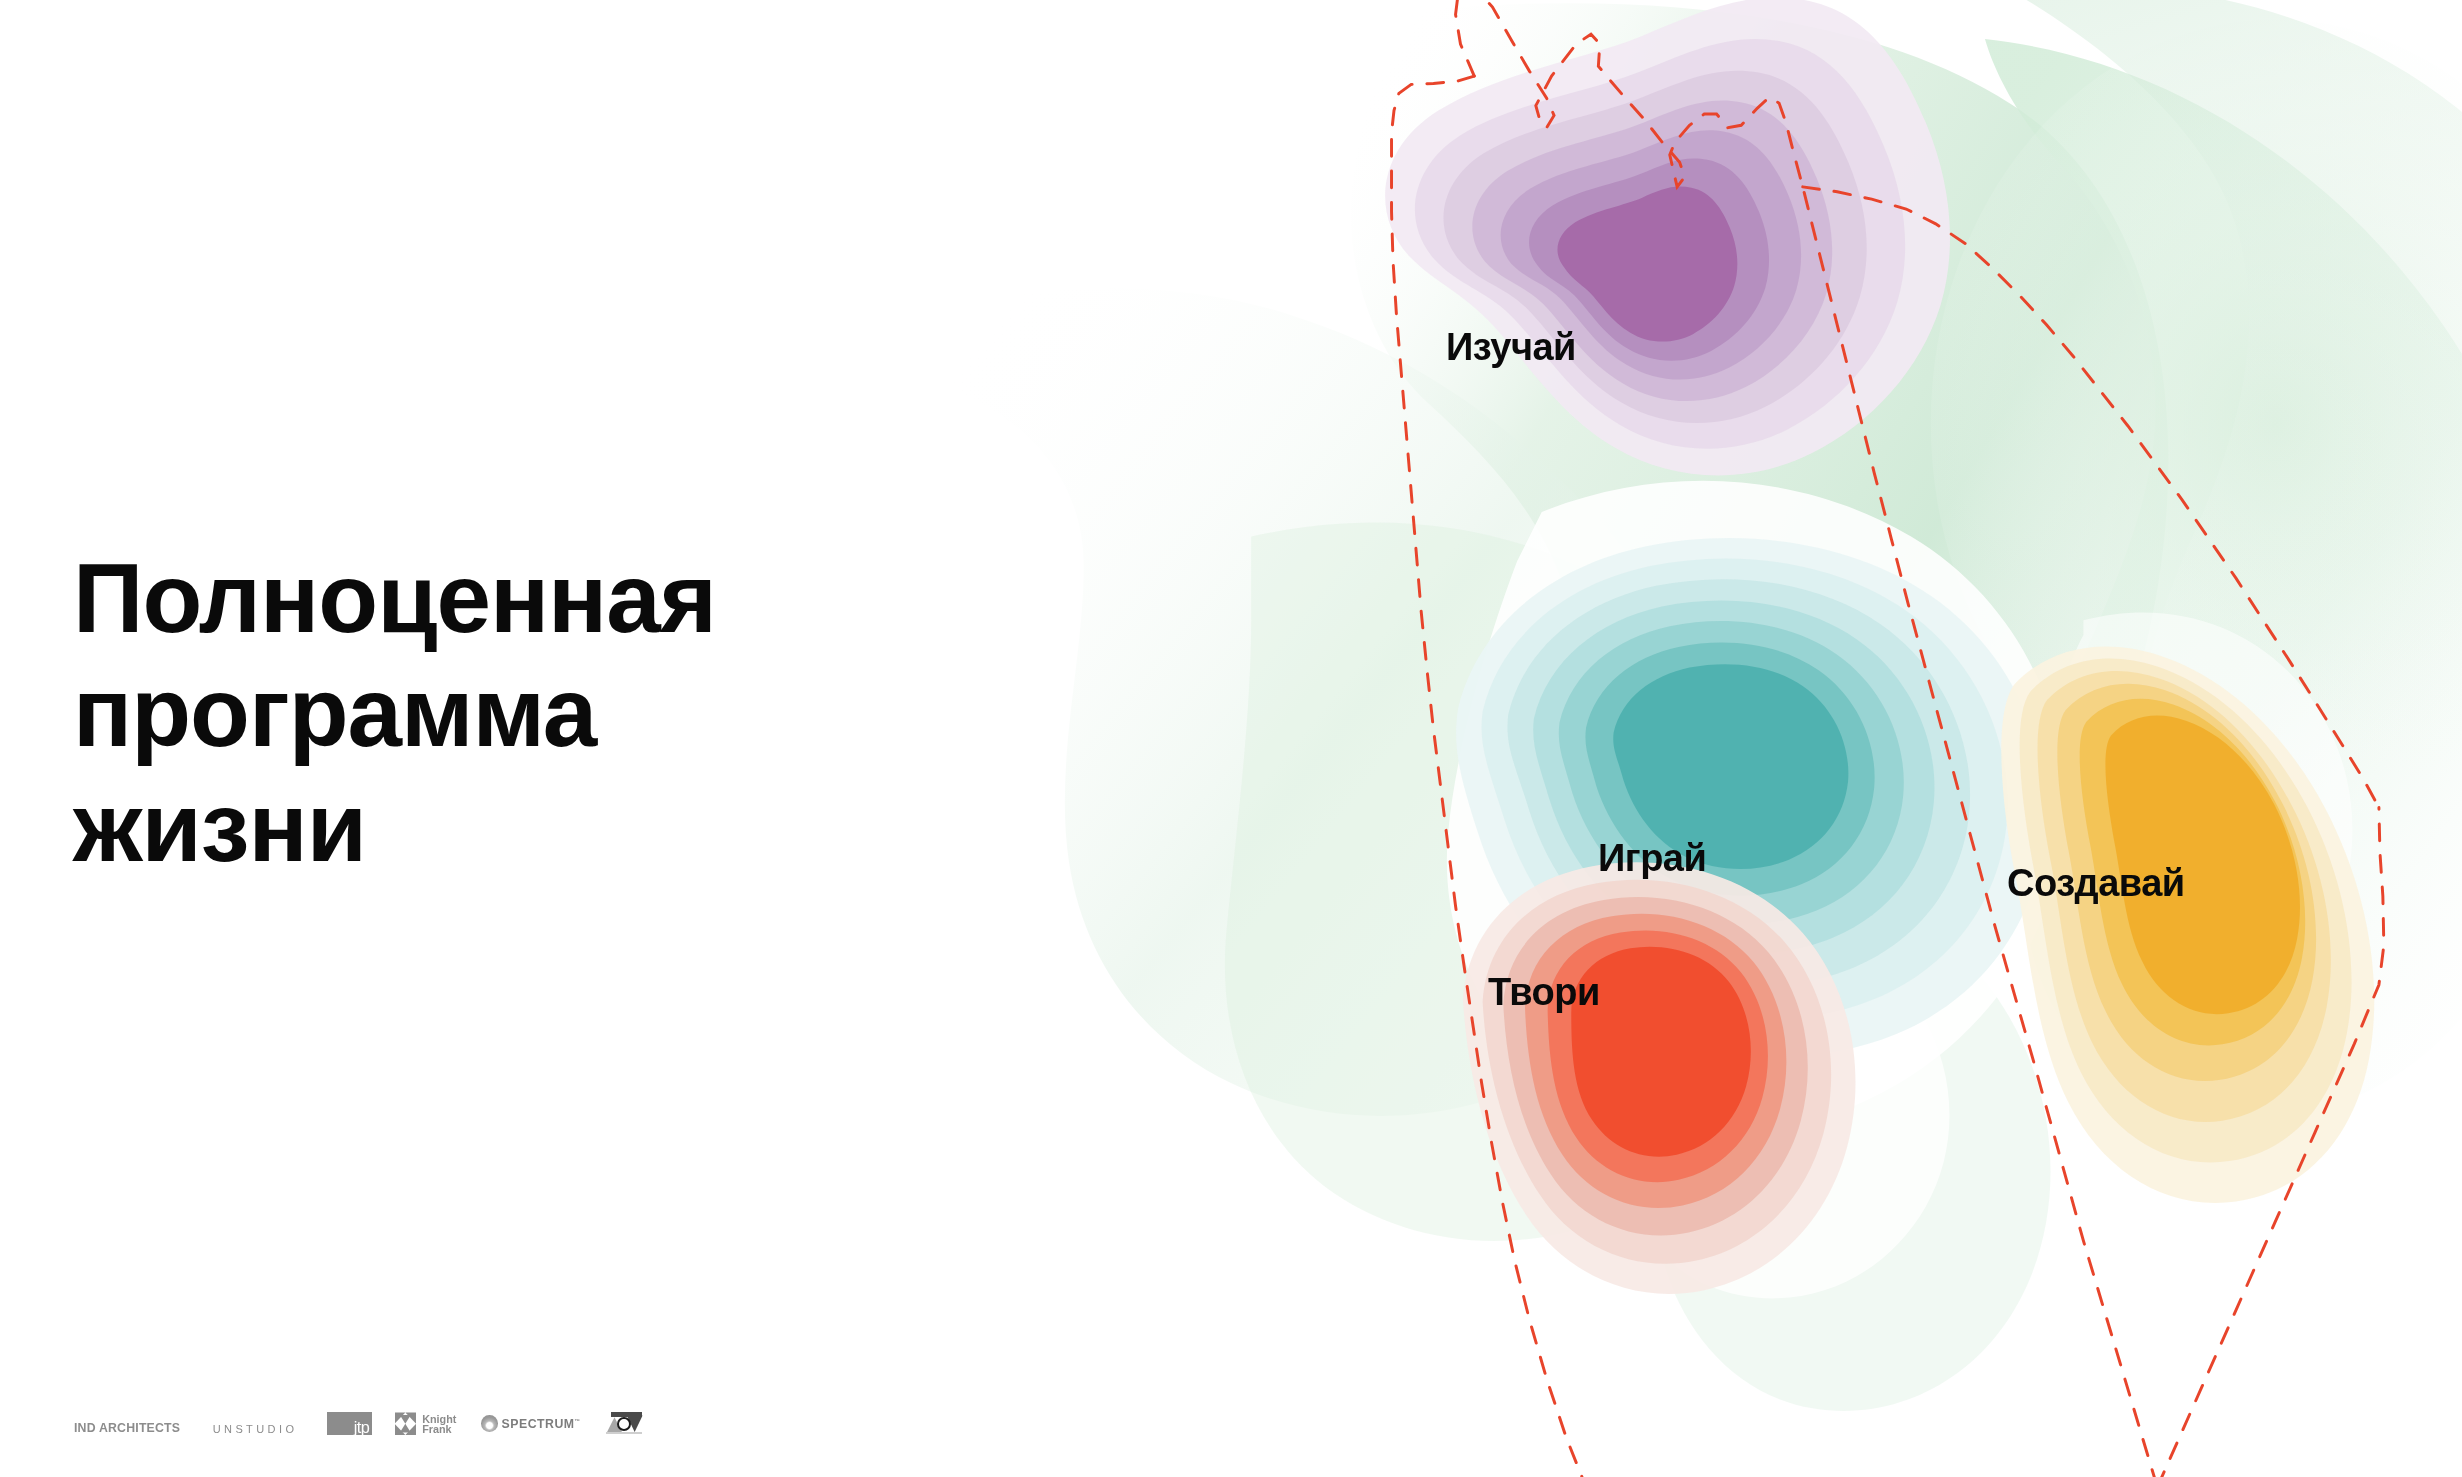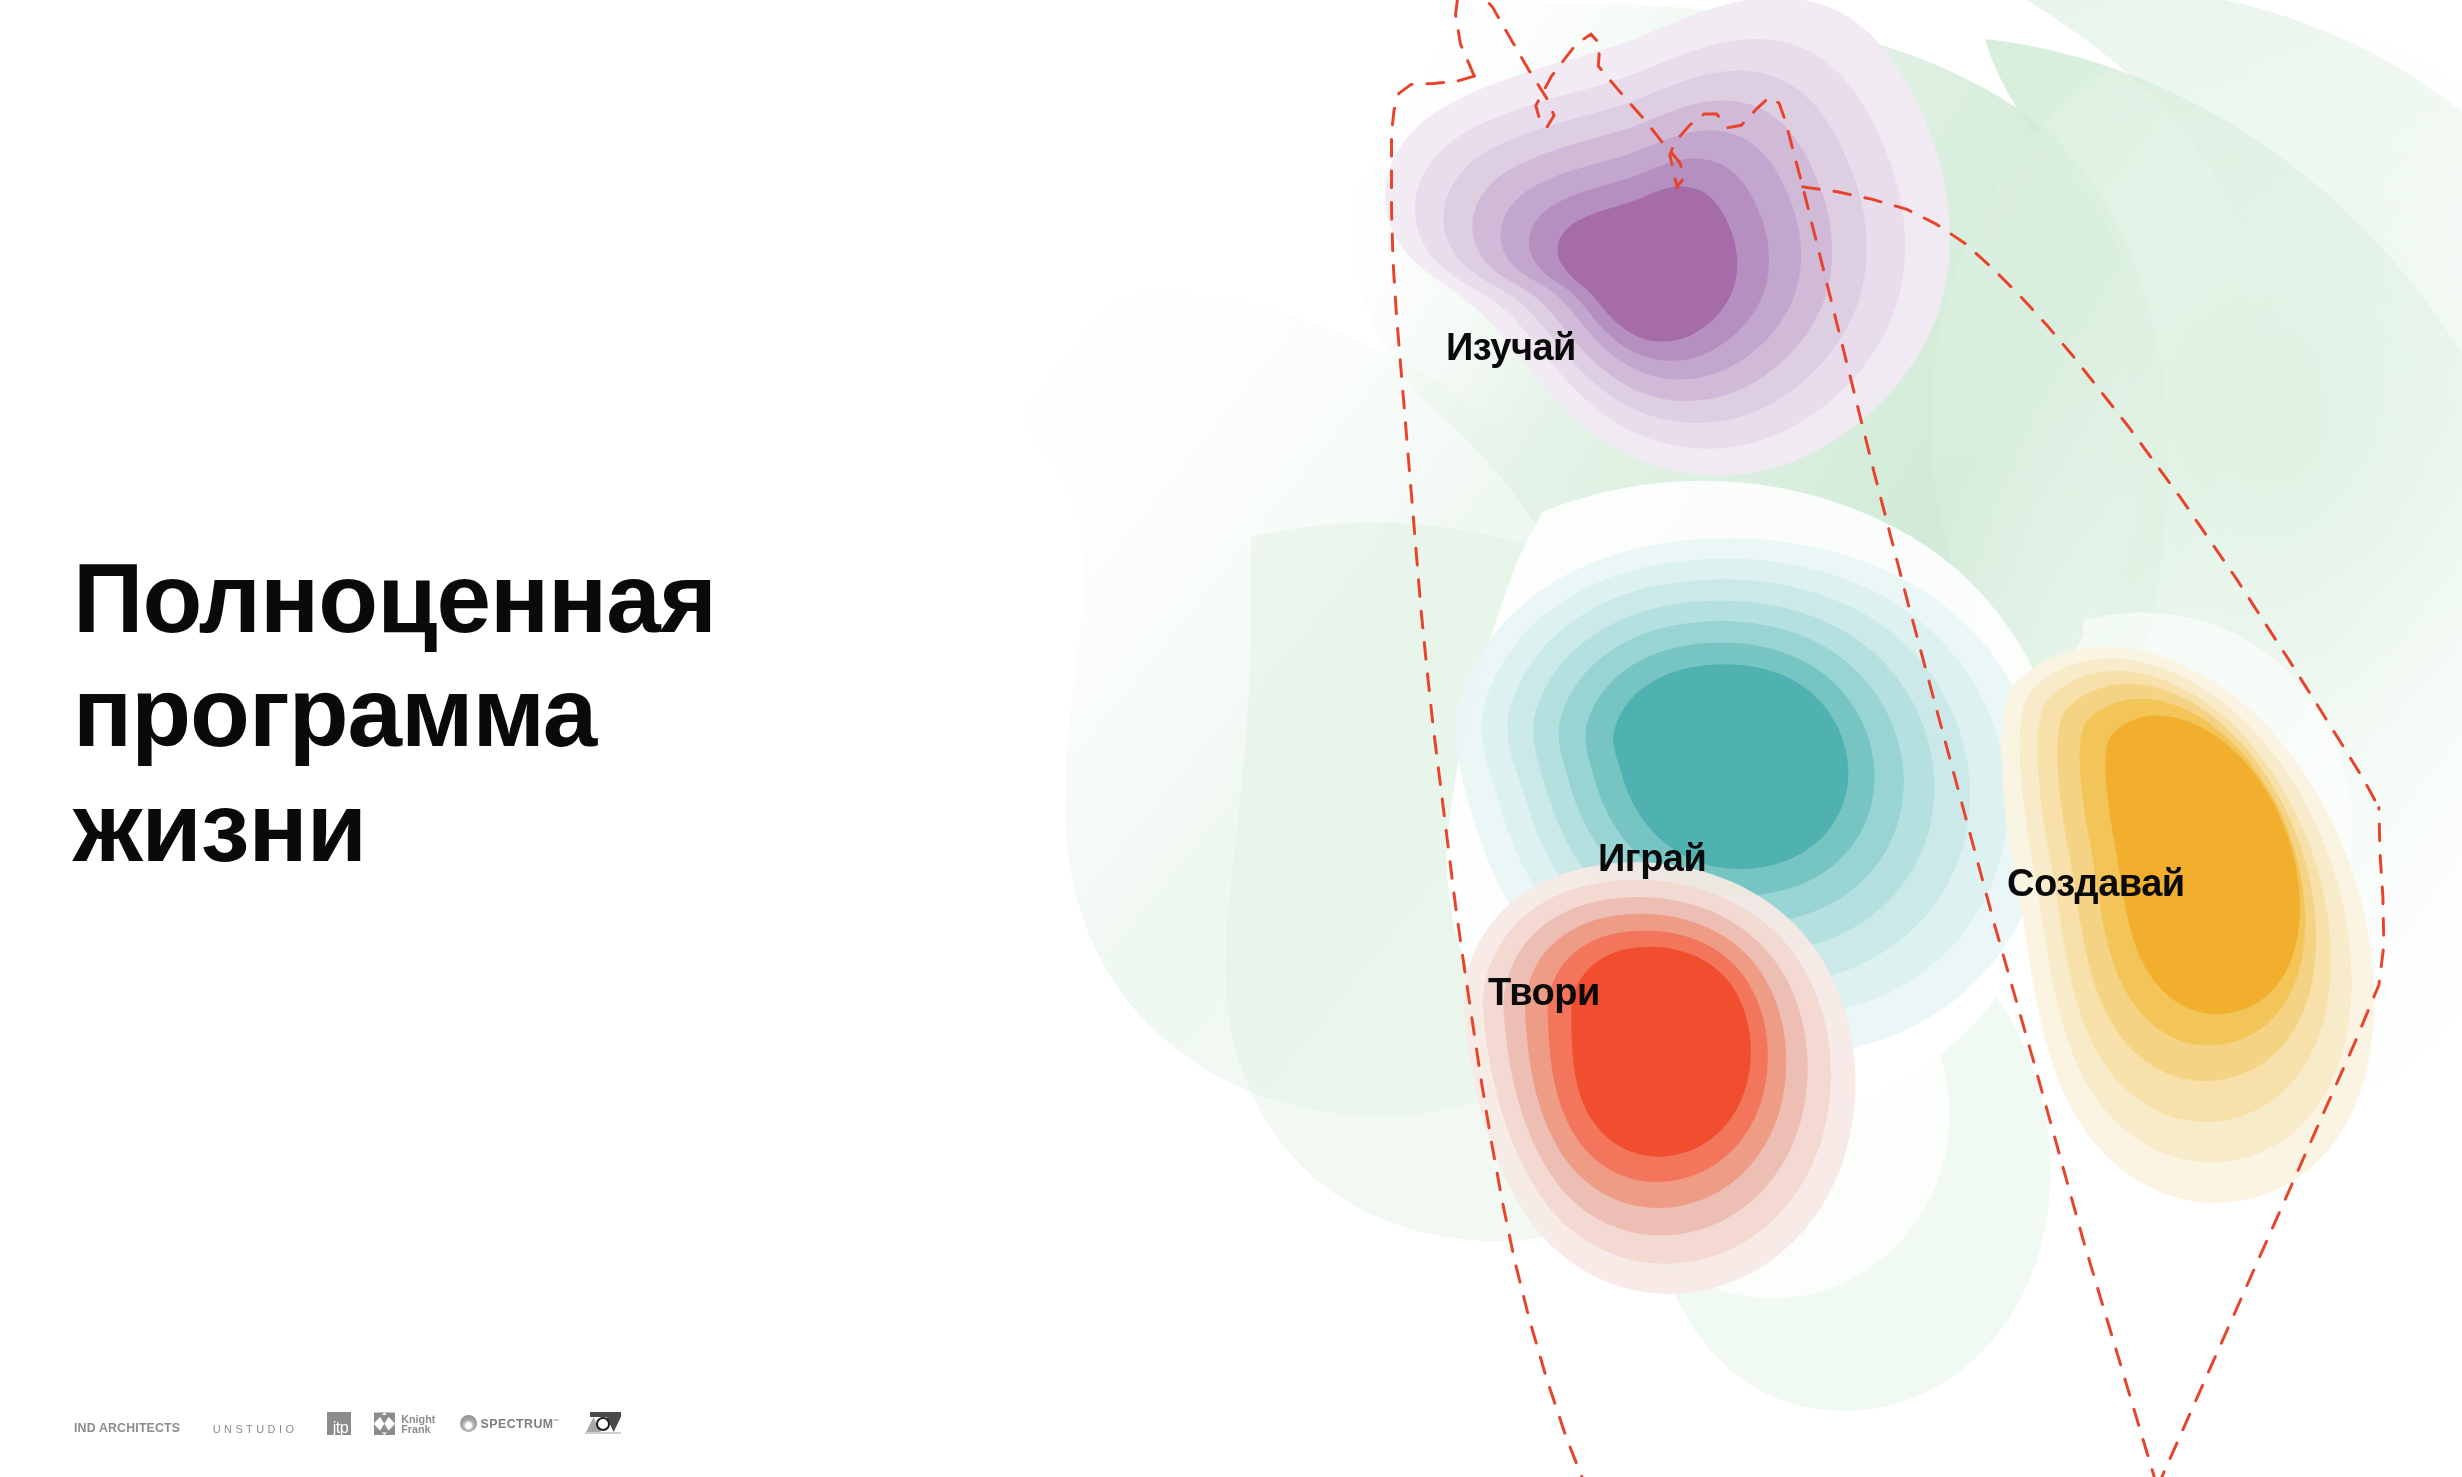--- a/index.html
+++ b/index.html
@@ -45,21 +45,21 @@
     color:#8c8c8c;font-family:"Liberation Sans",sans-serif;
     transform:scaleY(1.08);
   }
   .sp-a{width:32.5px;}
   .lg-uni{
     font-size:11px;font-weight:400;letter-spacing:3.4px;
     color:#8c8c8c;
   }
   .sp-b{width:29.5px;}
   .lg-jtp{
-    width:24px;height:22.7px;background:#8c8c8c;position:relative;
+    width:45px;height:22.7px;background:#8c8c8c;position:relative;
   }
   .lg-jtp span{
     position:absolute;right:2.5px;bottom:0px;color:#ffffff;
     font-size:16.3px;font-weight:400;letter-spacing:-0.5px;line-height:1;
   }
   .sp-c{width:22.7px;}
   .lg-kf{display:flex;align-items:center;gap:6px;}
   .kf-mark{width:21.7px;height:22.7px;position:relative;}
   .kf-mark i{
     position:absolute;width:10.8px;height:11.3px;background:#8c8c8c;display:block;

